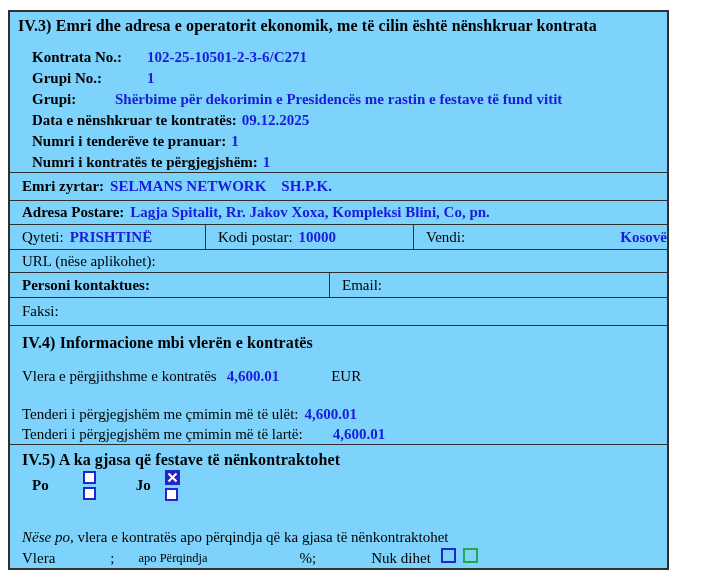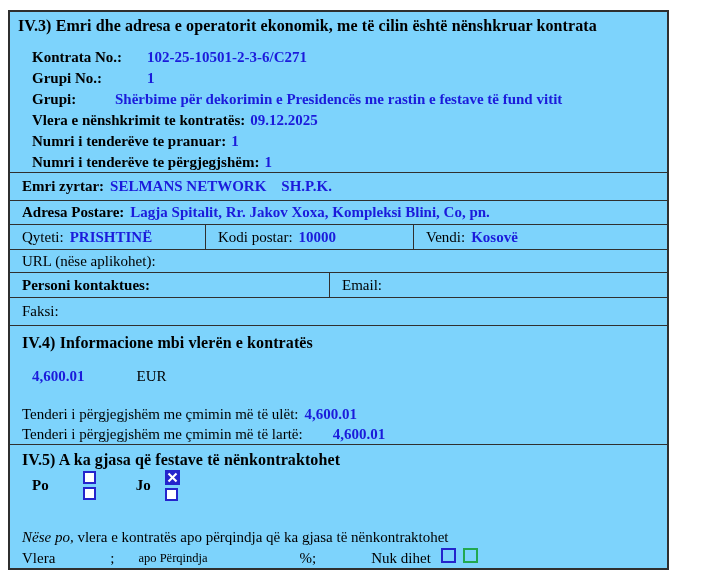--- a/index.html
+++ b/index.html
@@ -28,21 +28,21 @@
   .r-qyteti  { height: 28px; }
   .r-url     { height: 25px; }
   .r-personi { height: 27px; }
   .r-telefoni{ height: 30px; }
   .cell { padding-left: 12px; display: flex; align-items: center; height: 100%; }
   .cell .lbl-b { font-weight: bold; }
   .cell .lbl-r { font-weight: normal; }
   .cell .val { margin-left: 6px; }
   .c1 { flex: 0 0 196px; border-right: 1.5px solid #2f2f2f; }
   .c2 { flex: 0 0 208px; border-right: 1.5px solid #2f2f2f; }
-  .c3 { flex: 1; }
+  .c3 { flex: 1; justify-content: space-between; }
   .h1 { flex: 0 0 320px; border-right: 1.5px solid #2f2f2f; }
   .h2 { flex: 1; }
   .full { flex: 1; }
 
   .sec-iv4 { border-top: 1.5px solid #2f2f2f; height: 128px; padding: 8px 26px 0 12px; }
   .iv4-line1 { margin-top: 14px; display: flex; line-height: 20px; }
   .iv4-line1 .val { margin-left: 10px; }
   .iv4-line1 .cur { margin-left: 52px; }
   .iv4-line2 { margin-top: 18px; display: flex; line-height: 20px; }
   .iv4-line3 { display: flex; line-height: 20px; gap: 24px; }
@@ -83,29 +83,29 @@
       </div>
       <div class="kv">
         <span class="lbl lw115">Grupi No.:</span>
         <span class="val">1</span>
       </div>
       <div class="kv">
         <span class="lbl lw83">Grupi:</span>
         <span class="val">Shërbime për dekorimin e Presidencës me rastin e festave të fund vitit</span>
       </div>
       <div class="kv inlinekv">
-        <span class="lbl">Vlera e nënshkrimit te kontratës:</span>
+        <span class="lbl">Data e nënshkruar te kontratës:</span>
         <span class="val">09.12.2025</span>
       </div>
       <div class="kv inlinekv">
         <span class="lbl">Numri i tenderëve te pranuar:</span>
         <span class="val">1</span>
       </div>
       <div class="kv inlinekv">
-        <span class="lbl">Numri i tenderëve te përgjegjshëm:</span>
+        <span class="lbl">Numri i kontratës te përgjegjshëm:</span>
         <span class="val">1</span>
       </div>
     </div>
   </div>
 
   <div class="row r-emri">
     <div class="cell full">
       <span class="lbl-b">Emri zyrtar:</span>
       <span class="val">SELMANS NETWORK    SH.P.K.</span>
     </div>
@@ -154,20 +154,21 @@
   <div class="row r-telefoni">
     <div class="cell h2">
       <span class="lbl-r">Faksi:</span>
       <span class="val"></span>
     </div>
   </div>
 
   <div class="sec-iv4">
     <div class="sec-title">IV.4) Informacione mbi vlerën e kontratës</div>
     <div class="iv4-line1">
+      <span>Vlera e përgjithshme e kontratës</span>
       <span class="val">4,600.01</span>
       <span class="cur">EUR</span>
     </div>
     <div class="iv4-line2">
       <span>Tenderi i përgjegjshëm me çmimin më të ulët:</span>
       <span class="val">4,600.01</span>
     </div>
     <div class="iv4-line3">
       <span>Tenderi i përgjegjshëm me çmimin më të lartë:</span>
       <span class="val">4,600.01</span>

